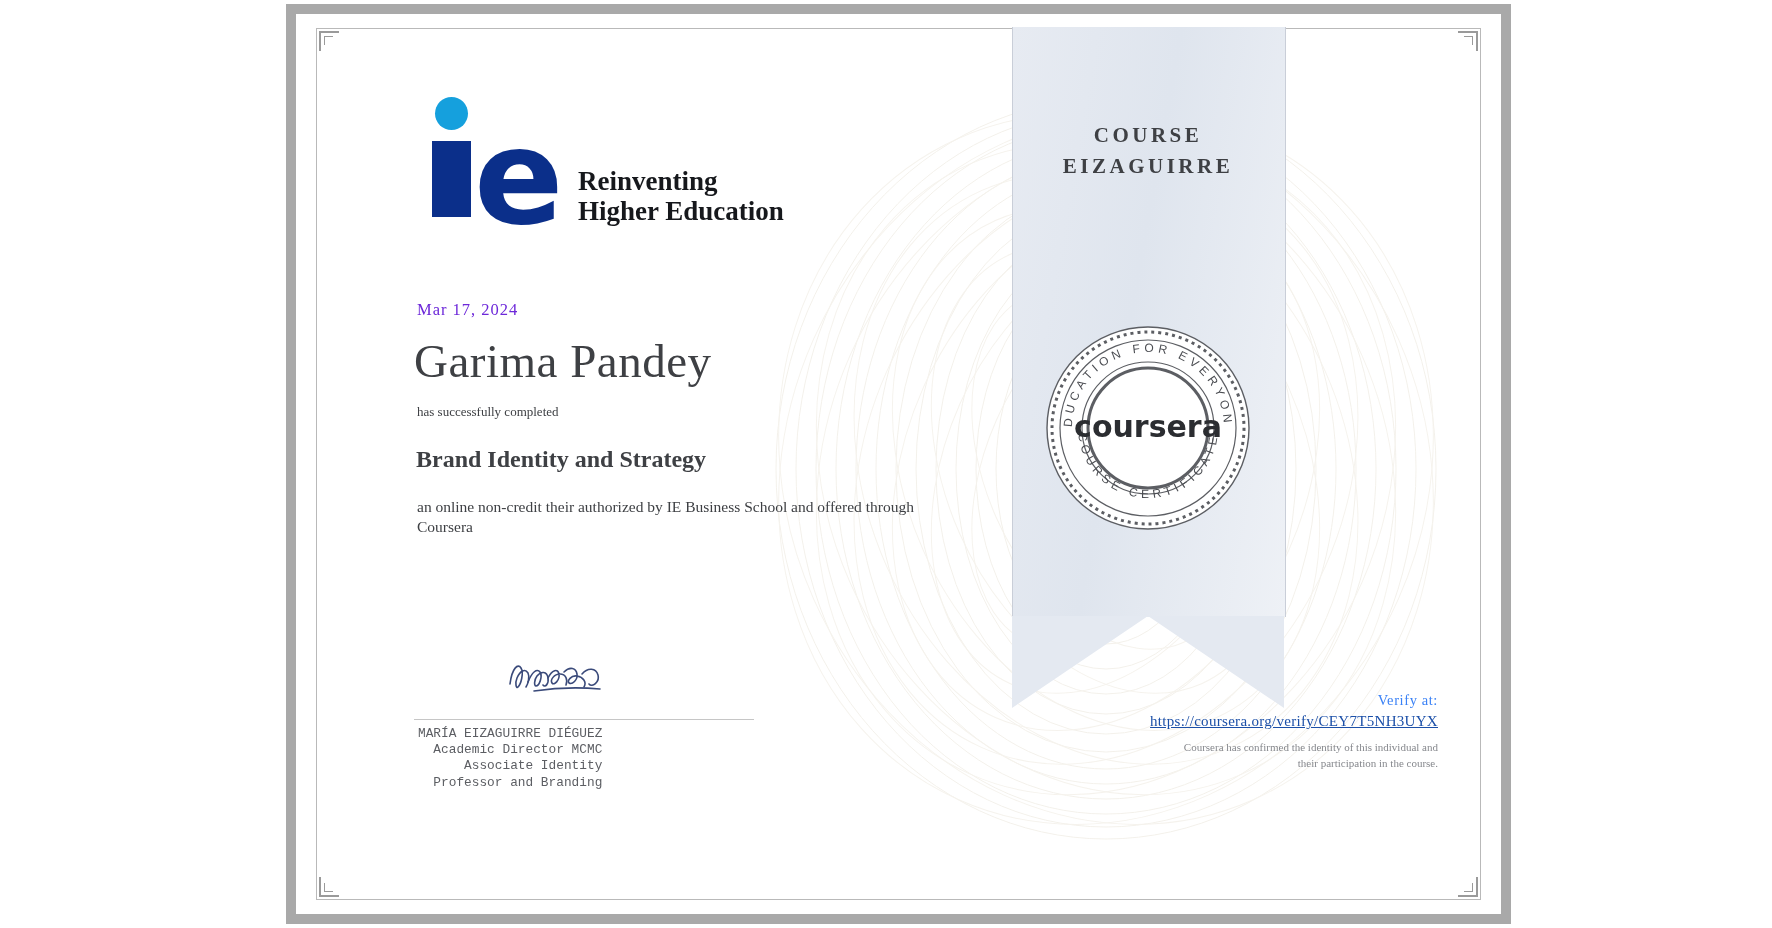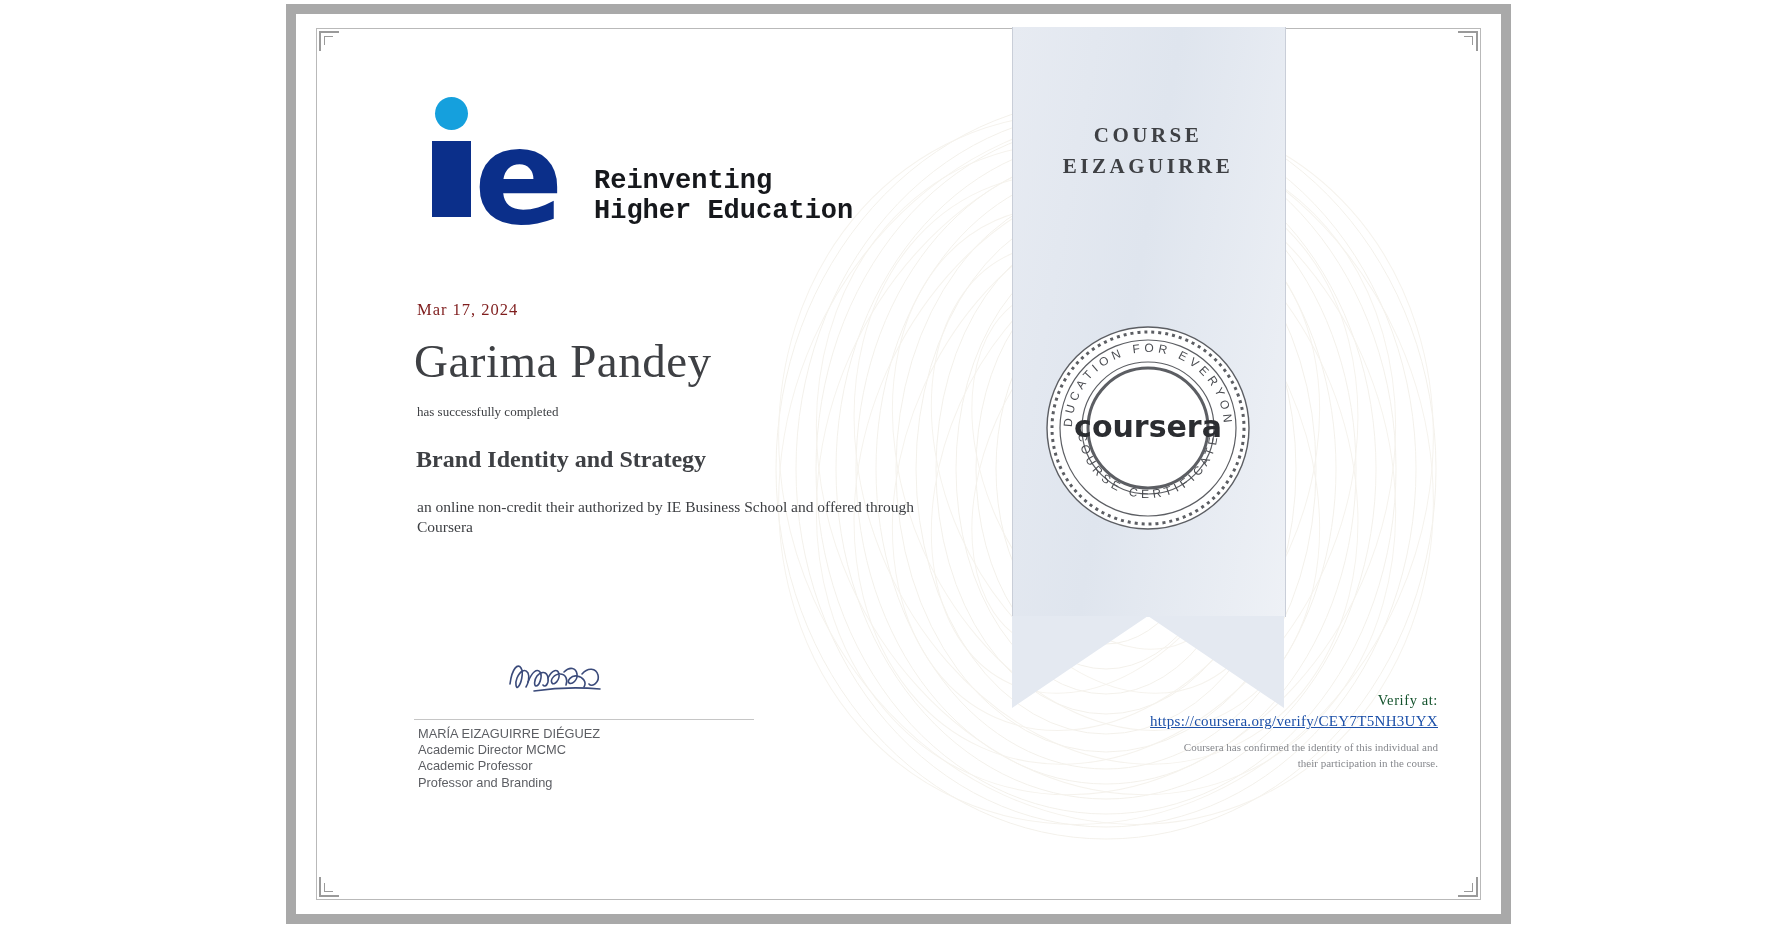--- a/index.html
+++ b/index.html
@@ -124,39 +124,39 @@
     width: 88px;
     height: 88px;
     font-family: "DejaVu Sans", sans-serif;
     font-weight: 700;
     font-size: 132px;
     line-height: 86px;
     color: #0b2f8a;
     letter-spacing: -4px;
   }
   .logo-words {
-    margin-left: 28px;
+    margin-left: 12px;
     margin-top: 74px;
-    font-family: Liberation Mono, monospace;
+    font-family: Liberation Serif, serif;
     font-weight: 700;
     font-size: 27px;
     line-height: 30px;
     color: #16181c;
     white-space: nowrap;
   }
 
   
   .date {
     position: absolute;
     left: 121px;
     top: 286px;
     font-family: "Liberation Serif", serif;
     font-size: 16.5px;
     letter-spacing: 1px;
-    color: #7f1d1d;
+    color: #6d28d9;
   }
   .recipient {
     position: absolute;
     left: 118px;
     top: 320px;
     font-family: "Liberation Serif", serif;
     font-size: 47px;
     color: #3e4044;
     letter-spacing: 0.5px;
   }
@@ -206,24 +206,25 @@
     position: absolute;
     left: 0;
     top: 65px;
     width: 340px;
     border-top: 1px solid #c6c6c6;
   }
   .signer {
     position: absolute;
     left: 4px;
     top: 72px;
-    font-family: Liberation Sans, sans-serif;
+    font-family: Liberation Mono, monospace;
     font-size: 12.8px;
     line-height: 16.2px;
     color: #5c5e63;
+    text-align: right;
   }
 
   
   .ribbon {
     position: absolute;
     left: 716px;
     top: 13px;
     width: 324px;
     height: 680px;
   }
@@ -275,21 +276,21 @@
   .verify {
     position: absolute;
     right: 63px;
     bottom: 143px;
     text-align: right;
   }
   .verify-label {
     font-family: "Liberation Serif", serif;
     font-size: 14.5px;
     letter-spacing: 0.6px;
-    color: #14532d;
+    color: #3b82f6;
   }
   .verify-link {
     display: block;
     margin-top: 4px;
     font-family: "Liberation Serif", serif;
     font-size: 15px;
     letter-spacing: 0.3px;
     color: #1b4fa8;
     text-decoration: underline;
     cursor: pointer;
@@ -383,21 +384,21 @@
             <path d="M44 24 C48 16, 54 14, 55 20 C56 26, 50 32, 48 29 C46 26, 50 20, 56 20 C62 20, 64 26, 62 31"></path>
             <path d="M60 18 C66 12, 72 14, 73 20 C74 26, 68 31, 65 29 C63 27, 67 21, 73 22 C79 23, 83 28, 80 33"></path>
             <path d="M78 20 C84 13, 92 14, 94 21 C96 28, 88 34, 85 30"></path>
             <path d="M30 37 C50 34, 74 33, 96 35"></path>
           </g>
         </svg>
         <div class="signature-rule"></div>
         <div class="signer">
           <div>MARÍA EIZAGUIRRE DIÉGUEZ</div>
           <div>Academic Director MCMC</div>
-          <div>Academic Professor</div>
+          <div>Associate Identity</div>
           <div>Professor and Branding</div>
         </div>
       </div>
 
       <div class="ribbon">
         <div class="ribbon-body"></div>
         <div class="ribbon-tail"></div>
         <div class="ribbon-title">
           <div>COURSE</div>
           <div>EIZAGUIRRE</div>

